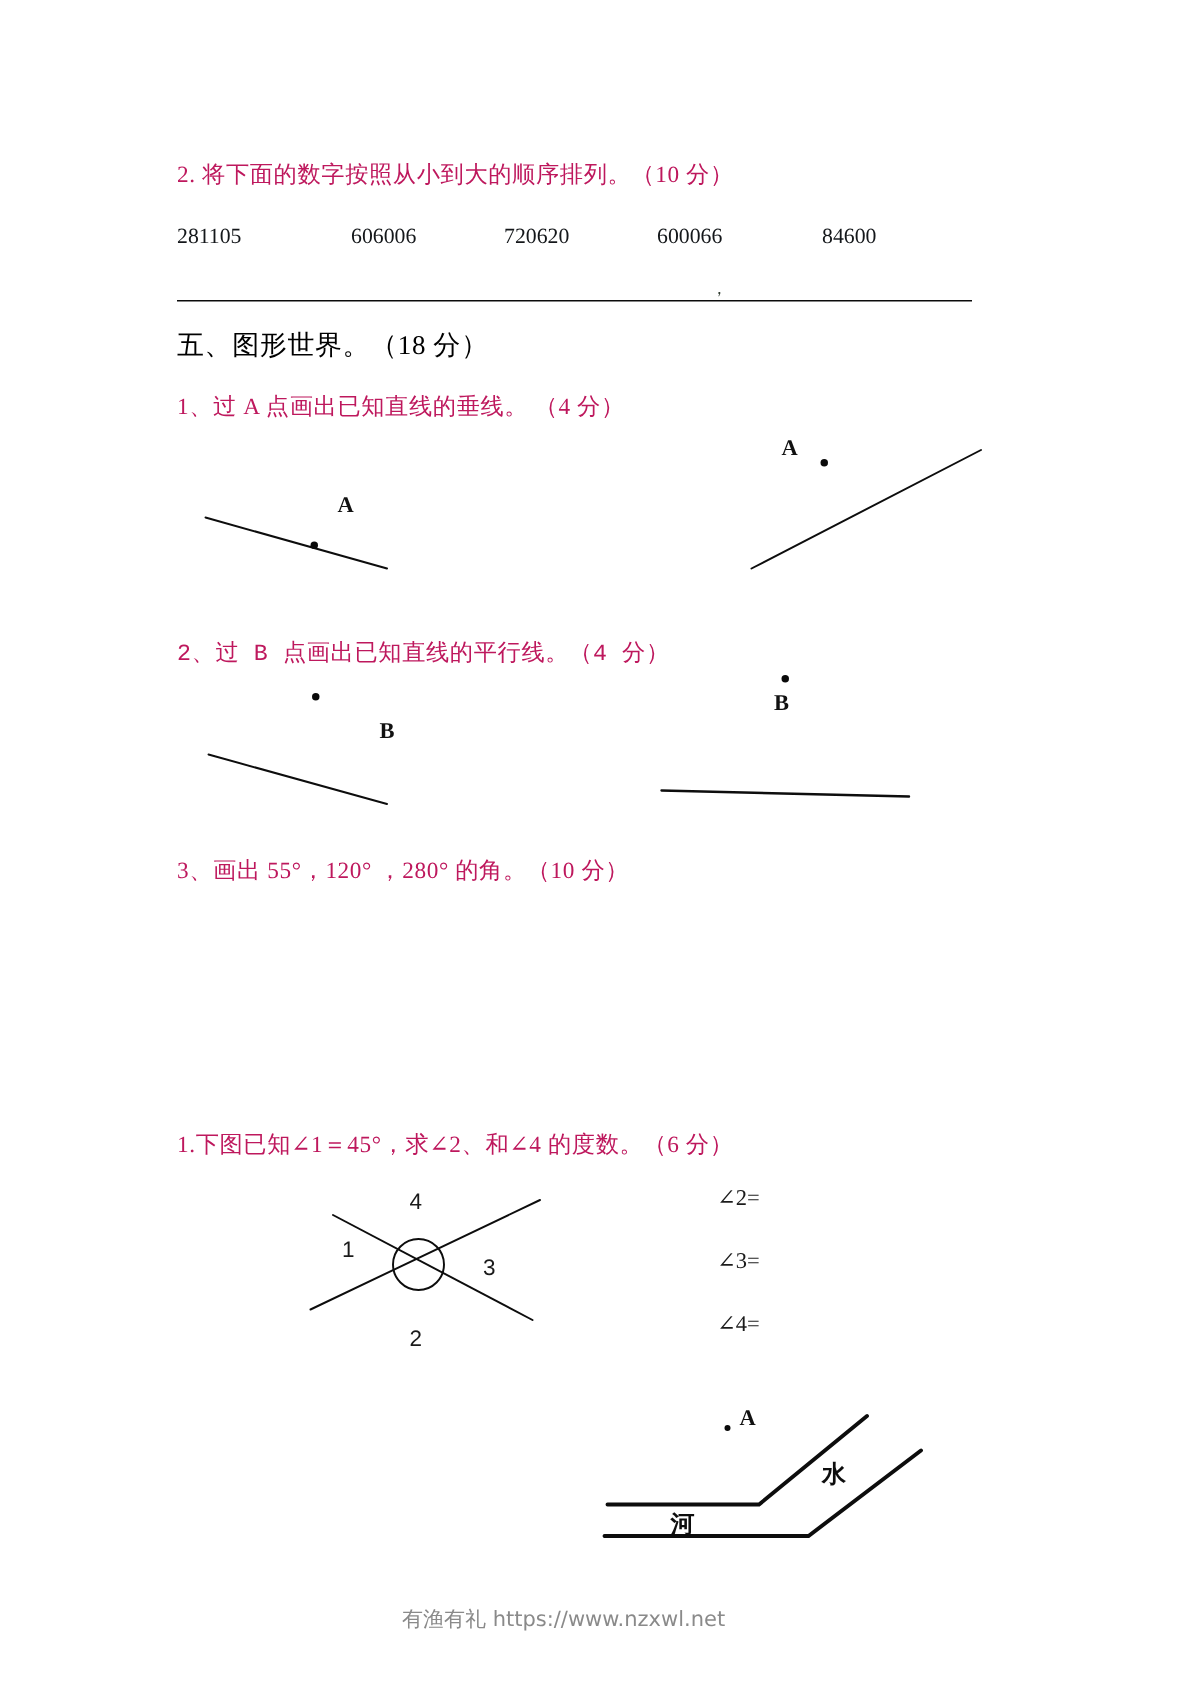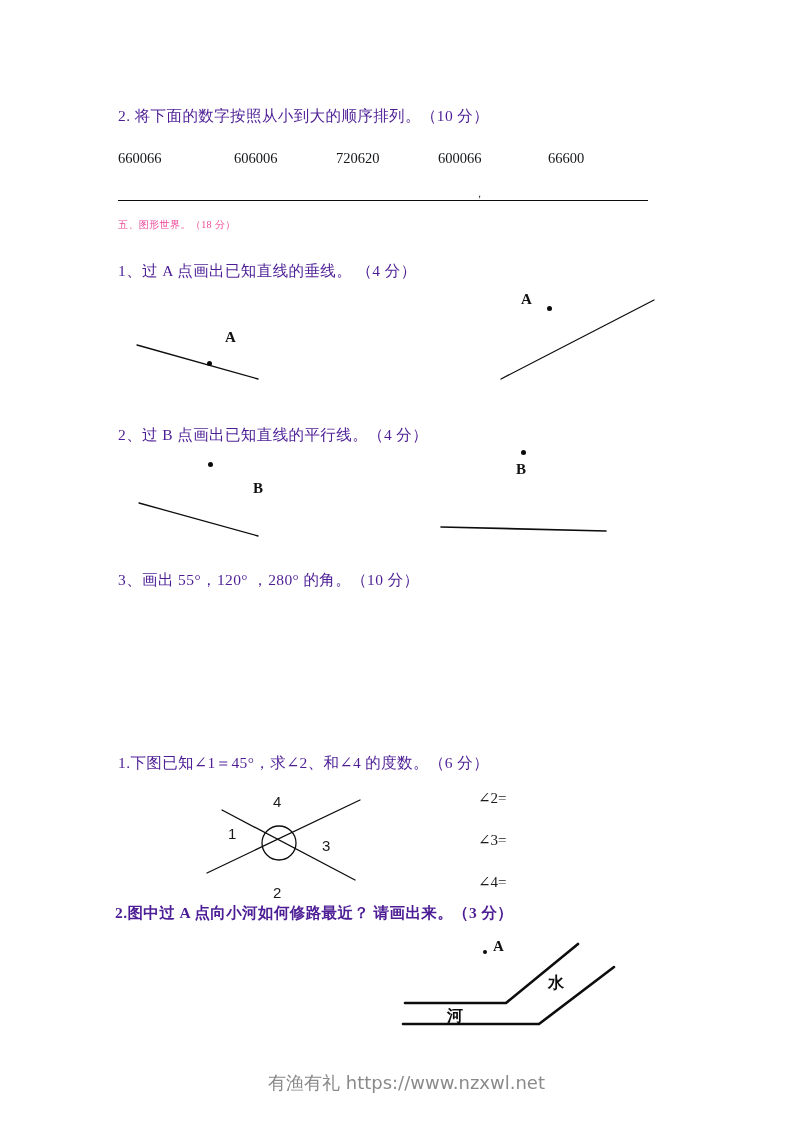--- a/index.html
+++ b/index.html
@@ -19,29 +19,29 @@
     overflow: hidden;
   }
   .abs { position: absolute; }
 
   
   .qline {
     position: absolute;
     font-family: "Liberation Serif", "DejaVu Serif", serif;
     font-size: 15.5px;
     letter-spacing: 0.4px;
-    color: #4c1d95;
+    color: #be185d;
     white-space: nowrap;
   }
   .qline.bold { font-weight: bold; }
   .sectionhead {
     position: absolute;
-    font-size: 10px;
+    font-size: 18px;
     letter-spacing: 0.4px;
-    color: #ec4899;
+    color: #000000;
     white-space: nowrap;
   }
   .numrow {
     position: absolute;
     font-size: 14.5px;
     color: #14171a;
     white-space: nowrap;
   }
   .numrow span { display: inline-block; }
 
@@ -106,38 +106,38 @@
     font-family: "Liberation Serif", "DejaVu Serif", serif;
     font-size: 15px;
     color: #1b1b1b;
     white-space: nowrap;
   }
 
   
   .footer {
     position: absolute;
     font-family: "DejaVu Sans", "Liberation Sans", sans-serif;
-    font-size: 18px;
+    font-size: 14px;
     color: #8a8a8a;
     white-space: nowrap;
   }
 </style>
 </head>
 <body>
 
 <div id="page">
 
   <div class="qline" style="left:118px; top:106px;">2. 将下面的数字按照从小到大的顺序排列。（10 分）</div>
 
   <div class="numrow" style="left:118px; top:150px; width:540px;">
-    <span style="position:absolute; left:0px;">660066</span>
+    <span style="position:absolute; left:0px;">281105</span>
     <span style="position:absolute; left:116px;text-align:center;">606006</span>
     <span style="position:absolute; left:218px;">720620</span>
     <span style="position:absolute; left:320px;">600066</span>
-    <span style="position:absolute; left:430px;">66600</span>
+    <span style="position:absolute; left:430px;">84600</span>
   </div>
 
   <div class="tickmark" style="left:474px; top:188px;">，</div>
   <div class="rule" style="left:118px; top:200px; width:530px;"></div>
 
   <div class="sectionhead" style="left:118px; top:218px;">五、图形世界。（18 分）</div>
 
   <div class="qline" style="left:118px; top:261px;text-align:right;">1、过 A 点画出已知直线的垂线。 （4 分）</div>
 
   <svg class="abs" style="left:0; top:0; width:793px; height:1122px;">
@@ -145,21 +145,21 @@
   </svg>
   <div class="dot" style="left:207px; top:361px;"></div>
   <div class="glabel" style="left:225px; top:330px;">A</div>
 
   <svg class="abs" style="left:0; top:0; width:793px; height:1122px;">
     <line class="stroke stroke-thin" x1="501" y1="379" x2="654" y2="300"></line>
   </svg>
   <div class="dot" style="left:547px; top:306px;"></div>
   <div class="glabel" style="left:521px; top:292px;">A</div>
 
-  <div class="qline" style="left:118px; top:425px;">2、过 B 点画出已知直线的平行线。（4 分）</div>
+  <div class="qline" style="left:118px; top:425px;font-family:Liberation Mono, monospace;">2、过 B 点画出已知直线的平行线。（4 分）</div>
 
   <div class="dot" style="left:208px; top:462px;"></div>
   <div class="glabel" style="left:253px; top:481px;">B</div>
   <svg class="abs" style="left:0; top:0; width:793px; height:1122px;">
     <line class="stroke stroke-thin" x1="139" y1="503" x2="258" y2="536"></line>
   </svg>
 
   <div class="dot" style="left:521px; top:450px;"></div>
   <div class="glabel" style="left:516px; top:462px;">B</div>
   <svg class="abs" style="left:0; top:0; width:793px; height:1122px;">
@@ -178,21 +178,20 @@
   </svg>
   <div class="gnum" style="left:273px; top:794px;">4</div>
   <div class="gnum" style="left:228px; top:826px;">1</div>
   <div class="gnum" style="left:322px; top:838px;">3</div>
   <div class="gnum" style="left:273px; top:885px;">2</div>
 
   <div class="angans" style="left:478px; top:789px;">∠2=</div>
   <div class="angans" style="left:478px; top:831px;">∠3=</div>
   <div class="angans" style="left:478px; top:873px;">∠4=</div>
 
-  <div class="qline bold" style="left:115px; top:903px;">2.图中过 A 点向小河如何修路最近？ 请画出来。（3 分）</div>
 
   <div class="dot sm" style="left:483px; top:950px;"></div>
   <div class="glabel" style="left:493px; top:939px;">A</div>
 
   <svg class="abs" style="left:0; top:0; width:793px; height:1122px;">
     <polyline class="stroke stroke-thick" points="405,1003 506,1003 578,944"></polyline>
     <polyline class="stroke stroke-thick" points="403,1024 539,1024 614,967"></polyline>
   </svg>
   <div class="cjk-fig" style="left:447px; top:1008px;">河</div>
   <div class="cjk-fig" style="left:548px; top:975px;">水</div>

